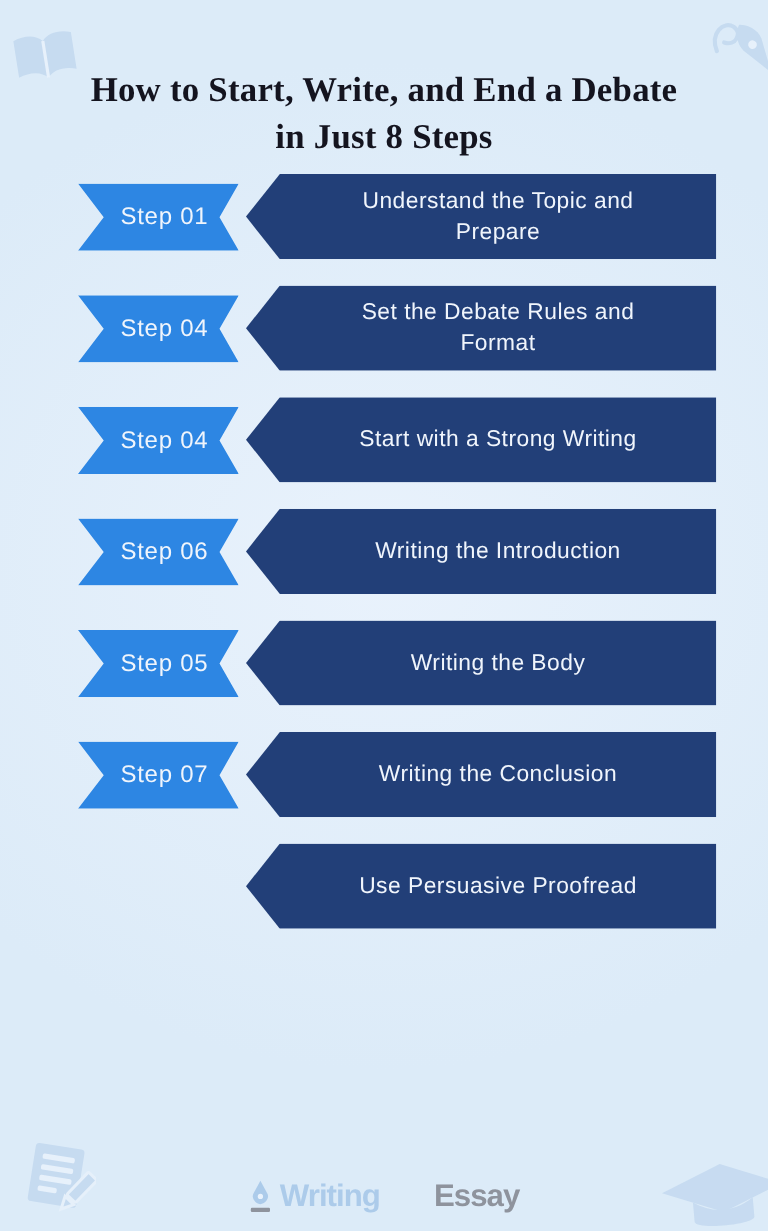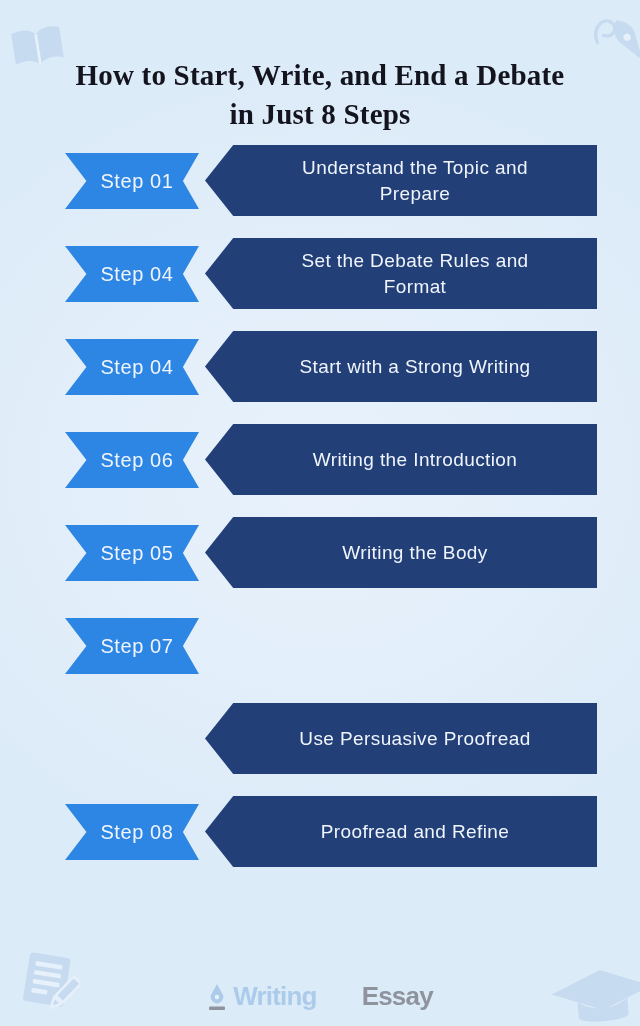--- a/index.html
+++ b/index.html
@@ -154,36 +154,31 @@
       </div>
       <div class="step-banner">
         <span class="step-banner-text">Writing the Body</span>
       </div>
     </div>
 
     <div class="step-row">
       <div class="step-label">
         <span class="step-label-text">Step 07</span>
       </div>
+      <div class="step-banner">
+        <span class="step-banner-text">Writing the Conclusion</span>
+      </div>
     </div>
 
     <div class="step-row">
       <div class="step-banner">
         <span class="step-banner-text">Use Persuasive Proofread</span>
       </div>
     </div>
 
-    <div class="step-row">
-      <div class="step-label">
-        <span class="step-label-text">Step 08</span>
-      </div>
-      <div class="step-banner">
-        <span class="step-banner-text">Proofread and Refine</span>
-      </div>
-    </div>
   </div>
 
   <div class="footer-logo">
     <svg width="20" height="28" viewBox="0 0 20 28">
       <path fill="var(--logo-college,#accbea)" d="M10 1 L16 12 C17.5 16 14 20 10 20.5 C6 20 2.5 16 4 12 Z"></path>
       <circle class="ic-hole" cx="10" cy="14" r="2.2"></circle>
       <rect fill="var(--logo-essay,#8e939d)" x="2" y="23.5" width="16" height="3.5" rx="1"></rect>
     </svg>
     <span class="logo-text">
       <span class="logo-college">Writing</span><span class="logo-essay">Essay</span>

